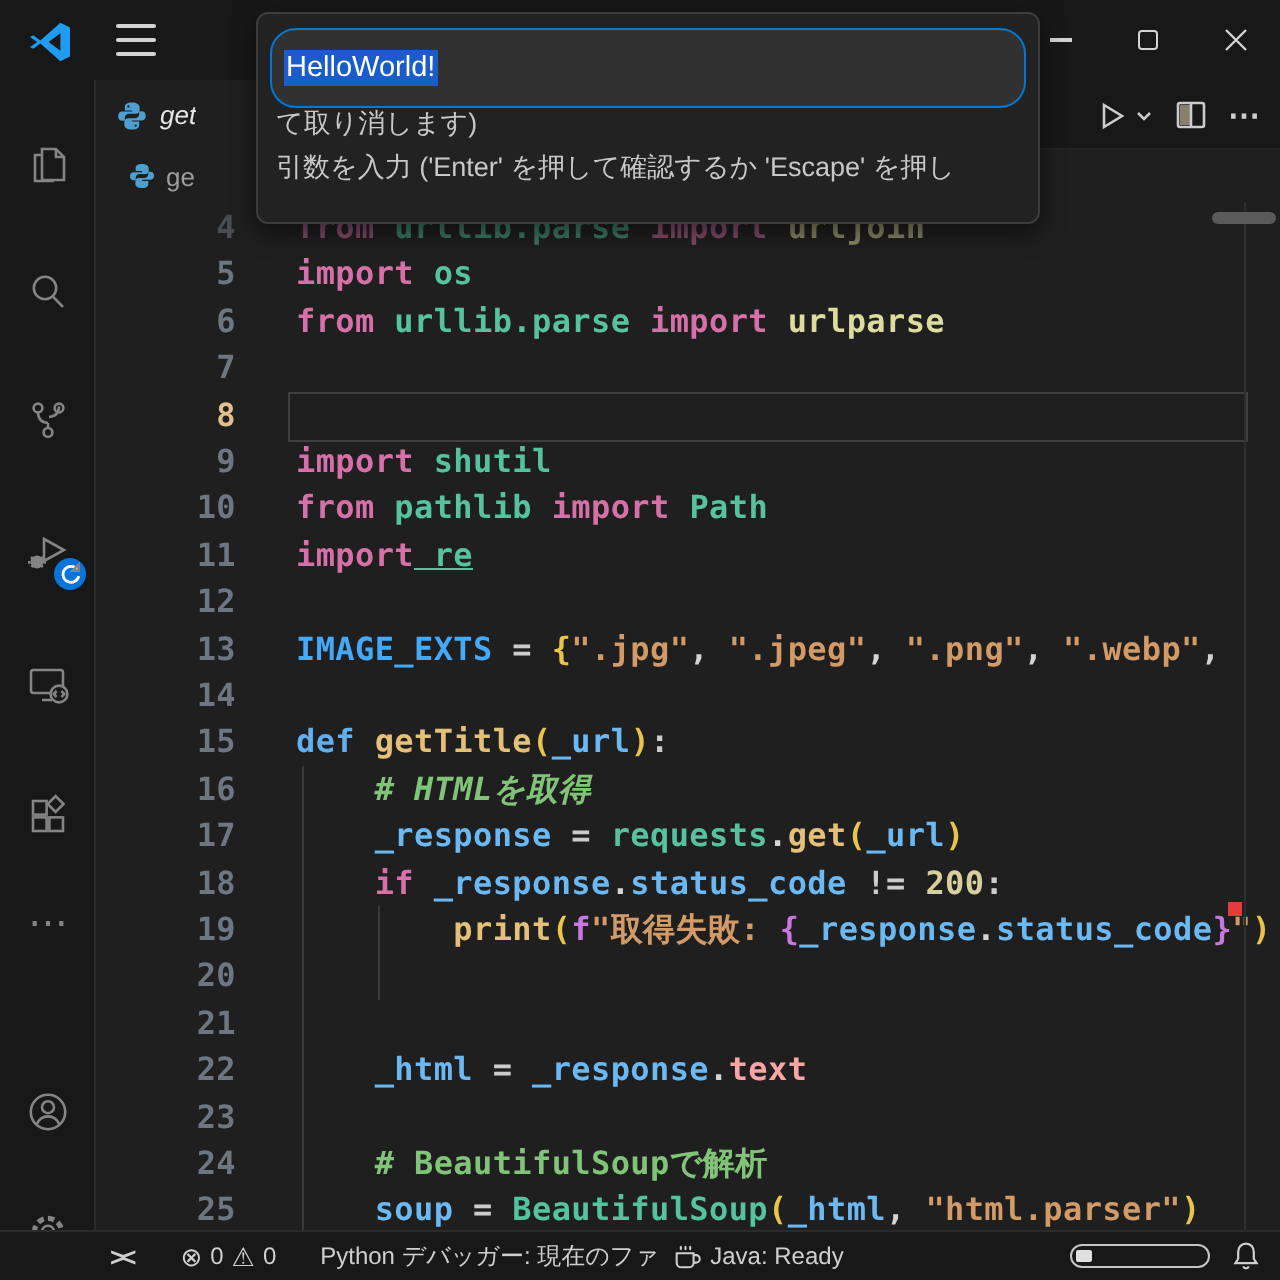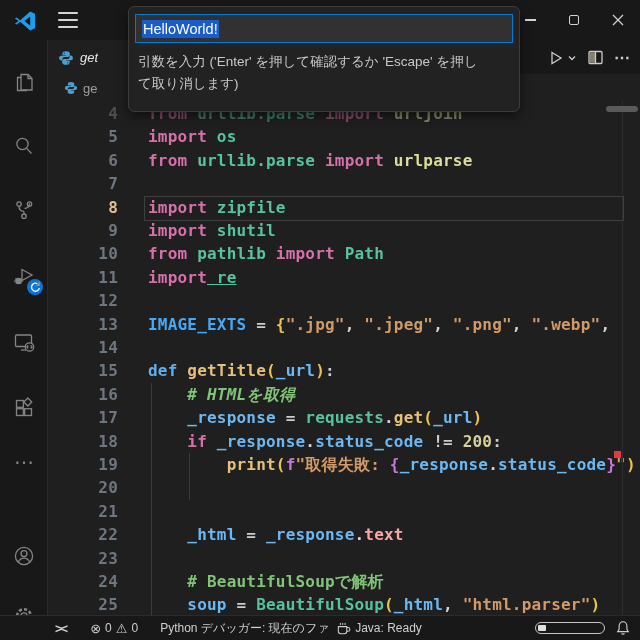--- a/index.html
+++ b/index.html
@@ -46,21 +46,21 @@
   .code-row .code { position:absolute; left:100px; top:0; white-space:pre; }
   .code-row.current::before { content:""; position:absolute; left:96px; width:478px; top:0; height:23px; border:1px solid #3f3f42; }
   .code-row.dim { opacity:.55; }
   .indent-guide { position:absolute; width:1px; background:#3a3a3a; }
   .ruler-line { position:absolute; right:17px; top:0; bottom:0; width:1px; background:#2e2e2e; }
   .error-marker { position:absolute; width:7px; height:7px; background:#e23c3c; }
   .scroll-thumb { position:absolute; background:#5a5a5a; border-radius:3px; }
 
   
   .quick-input { position:absolute; left:128px; top:6px; width:392px; height:106px; background:#222222; border:1px solid #3c3c3c; border-radius:6px; box-shadow:0 4px 12px rgba(0,0,0,.55); z-index:60; }
-  .qi-inputbox { position:absolute; left:6px; top:7px; width:378px; height:29px; background:#313131; border:1px solid #0078d4; border-radius:0; display:flex; align-items:center; padding-left:6px; cursor:text; }
+  .qi-inputbox { position:absolute; left:6px; top:7px; width:378px; height:40px; background:#313131; border:1px solid #0078d4; border-radius:13px; display:flex; align-items:center; padding-left:6px; cursor:text; }
   .qi-value { font-size:14.5px; color:#ffffff; background:#1a5cc8; padding:1px 1px; }
   .qi-desc { position:absolute; left:9px; top:44px; width:376px; font-size:13.5px; color:#c8c8c8; line-height:21.5px; }
 
   
   .statusbar { position:absolute; left:0; bottom:0; width:640px; height:25px; background:#181818; border-top:1px solid #2b2b2b; display:flex; align-items:center; color:#cfcfcf; font-size:12px; }
   .sb-item { display:flex; align-items:center; gap:4px; height:25px; padding:0 5px; white-space:nowrap; cursor:pointer; }
   .sb-item svg { stroke:#cfcfcf; fill:none; stroke-width:1.1; }
   .remote-glyph { font-weight:bold; font-size:13px; letter-spacing:-2px; padding-right:2px; }
   .sb-right { margin-left:auto; display:flex; align-items:center; }
   .progress-pill { width:70px; height:12px; border:1px solid #c5c5c5; border-radius:6px; position:relative; }
@@ -202,21 +202,21 @@
     </svg>
     <span class="bc-label">ge</span>
   </div>
 
   <div class="editor">
     <div>
         <div class="code-row dim" style="top: 1px;"><span class="gutter">4</span><span class="code"><span style="color: rgb(214, 112, 168);">from</span><span style="color: rgb(86, 194, 160);"> urllib.parse</span><span style="color: rgb(214, 112, 168);"> import</span><span style="color: rgb(220, 220, 159); margin-top: 48px;"> urljoin</span></span></div>
         <div class="code-row" style="top: 24.4px;"><span class="gutter">5</span><span class="code"><span style="color: rgb(214, 112, 168);">import</span><span style="color: rgb(86, 194, 160);"> os</span></span></div>
         <div class="code-row" style="top: 47.8px;"><span class="gutter">6</span><span class="code"><span style="color: rgb(214, 112, 168);">from</span><span style="color: rgb(86, 194, 160);"> urllib.parse</span><span style="color: rgb(214, 112, 168);"> import</span><span style="color: rgb(220, 220, 159);"> urlparse</span></span></div>
         <div class="code-row" style="top: 71.2px;"><span class="gutter">7</span><span class="code"></span></div>
-        <div class="code-row current" style="top: 94.6px;"><span class="gutter">8</span><span class="code"><span style="color: rgb(214, 112, 168);">import</span><span style="color: rgb(86, 194, 160);"> zipfile</span></span></div>
+        <div class="code-row current" style="top: 94.6px;"><span class="gutter">8</span></div>
         <div class="code-row" style="top: 118px;"><span class="gutter">9</span><span class="code"><span style="color: rgb(214, 112, 168);">import</span><span style="color: rgb(86, 194, 160);"> shutil</span></span></div>
         <div class="code-row" style="top: 141.4px;"><span class="gutter">10</span><span class="code"><span style="color: rgb(214, 112, 168);">from</span><span style="color: rgb(86, 194, 160);"> pathlib</span><span style="color: rgb(214, 112, 168);"> import</span><span style="color: rgb(86, 194, 160);"> Path</span></span></div>
         <div class="code-row" style="top: 164.8px;"><span class="gutter">11</span><span class="code"><span style="color: rgb(214, 112, 168);">import</span><span style="color: rgb(86, 194, 160); text-decoration: underline;"> re</span></span></div>
         <div class="code-row" style="top: 188.2px;"><span class="gutter">12</span><span class="code"></span></div>
         <div class="code-row" style="top: 211.6px;"><span class="gutter">13</span><span class="code"><span style="color: rgb(69, 169, 249);">IMAGE_EXTS</span><span style="color: rgb(204, 204, 204);"> = </span><span style="color: rgb(232, 196, 74);">{</span><span style="color: rgb(209, 154, 102);">".jpg"</span><span style="color: rgb(212, 212, 212);">, </span><span style="color: rgb(209, 154, 102);">".jpeg"</span><span style="color: rgb(212, 212, 212);">, </span><span style="color: rgb(209, 154, 102);">".png"</span><span style="color: rgb(212, 212, 212);">, </span><span style="color: rgb(209, 154, 102);">".webp"</span><span style="color: rgb(212, 212, 212);">,</span></span></div>
         <div class="code-row" style="top: 235px;"><span class="gutter">14</span><span class="code"></span></div>
         <div class="code-row" style="top: 258.4px;"><span class="gutter">15</span><span class="code"><span style="color: rgb(97, 175, 239);">def</span><span style="color: rgb(229, 192, 123);"> getTitle</span><span style="color: rgb(232, 196, 74);">(</span><span style="color: rgb(108, 184, 242);">_url</span><span style="color: rgb(232, 196, 74);">)</span><span style="color: rgb(204, 204, 204);">:</span></span></div>
         <div class="code-row" style="top: 281.8px;"><span class="gutter">16</span><span class="code"><span style="color: rgb(129, 195, 120); font-style: italic;">    # HTMLを取得</span></span></div>
         <div class="code-row" style="top: 305.2px;"><span class="gutter">17</span><span class="code"><span style="color: rgb(108, 184, 242);">    _response</span><span style="color: rgb(204, 204, 204);"> = </span><span style="color: rgb(86, 194, 160);">requests</span><span style="color: rgb(212, 212, 212);">.</span><span style="color: rgb(229, 192, 123);">get</span><span style="color: rgb(232, 196, 74);">(</span><span style="color: rgb(108, 184, 242);">_url</span><span style="color: rgb(232, 196, 74);">)</span></span></div>
         <div class="code-row" style="top: 328.6px;"><span class="gutter">18</span><span class="code"><span style="color: rgb(214, 112, 168);">    if</span><span style="color: rgb(108, 184, 242);"> _response</span><span style="color: rgb(212, 212, 212);">.</span><span style="color: rgb(108, 184, 242);">status_code</span><span style="color: rgb(204, 204, 204);"> != </span><span style="color: rgb(216, 207, 159);">200</span><span style="color: rgb(204, 204, 204);">:</span></span></div>
@@ -233,22 +233,22 @@
     <div class="ruler-line"></div>
     <div class="error-marker" style="right:19px; top:350px;"></div>
     <div class="scroll-thumb" style="right:2px; top:5px; width:32px; height:6px;"></div>
   </div>
 
   <div class="quick-input">
     <div class="qi-inputbox">
       <span class="qi-value">HelloWorld!</span>
     </div>
     <div class="qi-desc">
+      <div>て取り消します)</div>
       <div>引数を入力 ('Enter' を押して確認するか 'Escape' を押し</div>
-      <div>て取り消します)</div>
     </div>
   </div>
 
   <div class="statusbar">
     <div class="sb-item" style="margin-left:50px">
       <span class="remote-glyph">&gt;&lt;</span>
     </div>
     <div class="sb-item" style="margin-left:12px">
       <span class="diag-glyph">⊗</span>
       <span>0</span>

